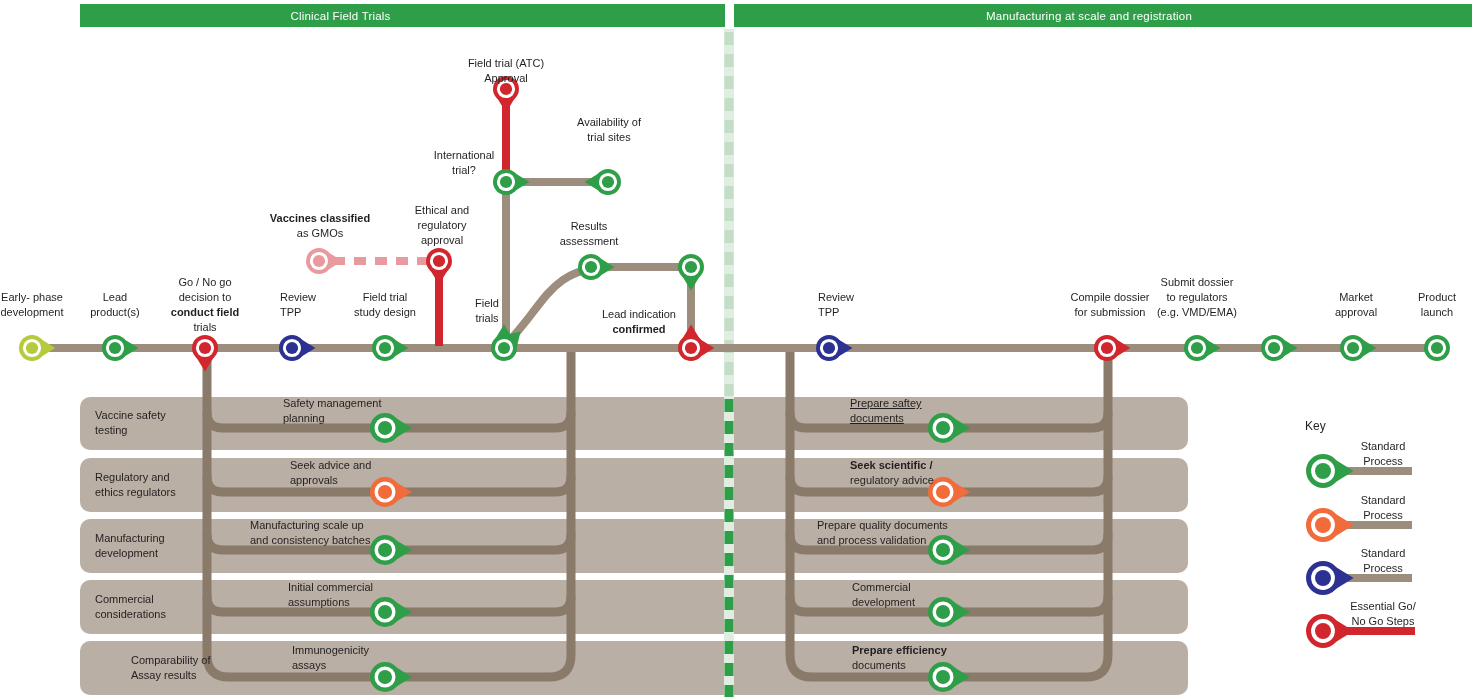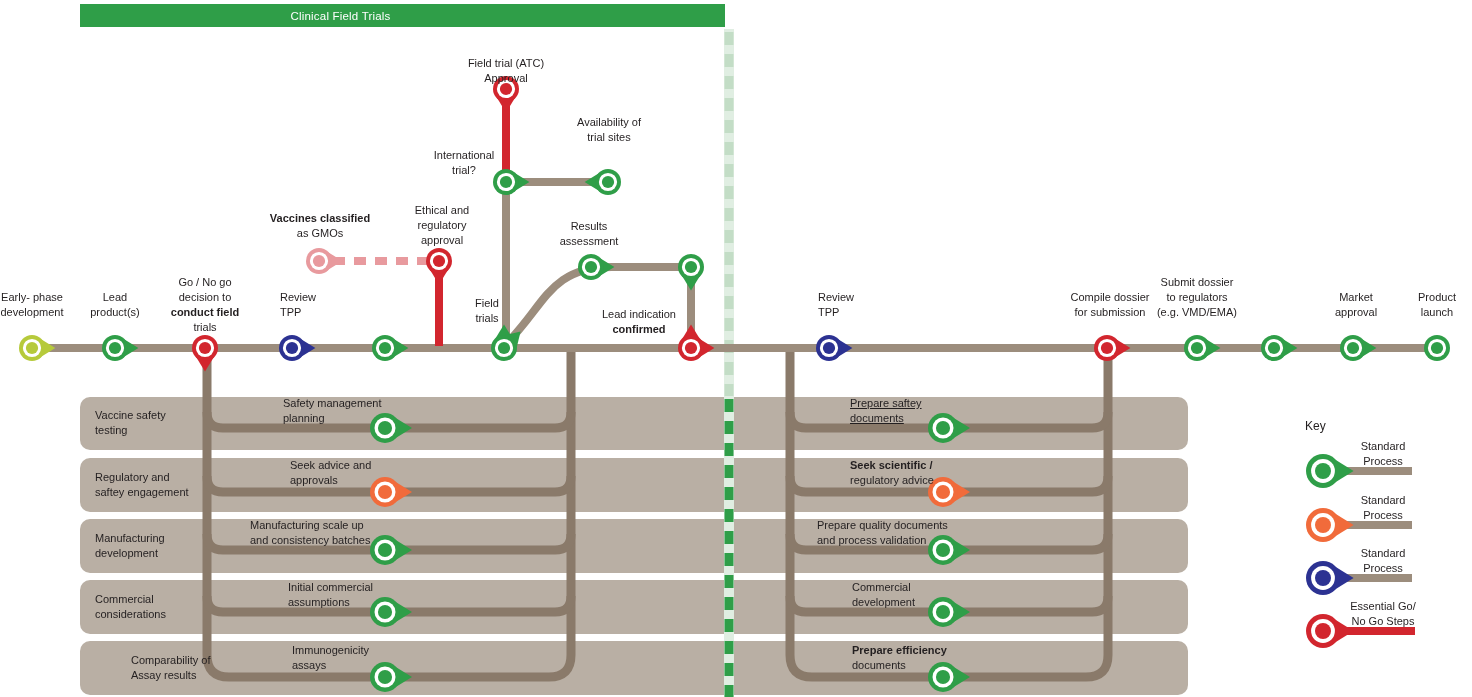--- a/index.html
+++ b/index.html
@@ -15,20 +15,23 @@
   .lane{z-index:1;}
   .label{z-index:4;}
   .hdr{z-index:2;}
 </style>
 </head>
 <body>
 
 <div id="stage">
   <div class="hdr" id="hdr-left" style="left: 80px; width: 645px; padding-right: 124px; box-sizing: border-box; background: rgb(47, 158, 72);">
     <span>Clinical Field Trials</span>
+  </div>
+  <div class="hdr" id="hdr-right" style="left: 734px; width: 738px; padding-right: 28px; box-sizing: border-box; background: rgb(47, 158, 72);">
+    <span>Manufacturing at scale and registration</span>
   </div>
   <div class="label" id="legend-title" style="left:1305px;top:419px;font-size:12px;">Key</div>
   <svg id="wires" width="1472" height="697" viewBox="0 0 1472 697">
       <rect x="724" y="29" width="10" height="668" fill="#E0EEE2"></rect>
       <path d="M 729 32 V 396" fill="none" stroke="#C3DDC6" stroke-width="9" stroke-dasharray="13 9"></path>
       <path d="M 729 399 V 697" fill="none" stroke="#2F9E48" stroke-width="9" stroke-dasharray="13 9"></path>
       <path d="M 20 348 H 1444" fill="none" stroke="#9C8D7D" stroke-width="8"></path>
       <path d="M 506 186 V 348" fill="none" stroke="#9C8D7D" stroke-width="8"></path>
       <path d="M 506 182 H 608" fill="none" stroke="#9C8D7D" stroke-width="8"></path>
       <path d="M 504 346 C 545 307 548 267 612 267 H 688" fill="none" stroke="#9C8D7D" stroke-width="8"></path>
@@ -257,21 +260,21 @@
       </g>
     </svg>
 <div class="lane" style="top: 397px; height: 53px; background: rgb(185, 175, 164);"></div>
     <div class="label" style="left: 95px; top: 408px;">
       <div>Vaccine safety</div>
       <div>testing</div>
     </div>
     <div class="lane" style="top: 458px; height: 54px; background: rgb(185, 175, 164);"></div>
     <div class="label" style="left: 95px; top: 470px;">
       <div>Regulatory and</div>
-      <div>saftey engagement</div>
+      <div>ethics regulators</div>
     </div>
     <div class="lane" style="top: 519px; height: 54px; background: rgb(185, 175, 164);"></div>
     <div class="label" style="left: 95px; top: 531px;">
       <div>Manufacturing</div>
       <div>development</div>
     </div>
     <div class="lane" style="top: 580px; height: 54px; background: rgb(185, 175, 164);"></div>
     <div class="label" style="left: 95px; top: 592px;">
       <div>Commercial</div>
       <div>considerations</div>
@@ -292,20 +295,24 @@
     <div class="label center" style="left: 95px; top: 275px;">
       <div>Go / No go</div>
       <div>decision to</div>
       <div class="b">conduct field</div>
       <div>trials</div>
     </div>
     <div class="label" style="left: 280px; top: 290px;">
       <div>Review</div>
       <div>TPP</div>
     </div>
+    <div class="label center" style="left: 275px; top: 290px;">
+      <div>Field trial</div>
+      <div>study design</div>
+    </div>
     <div class="label center" style="left: 377px; top: 296px;">
       <div>Field</div>
       <div>trials</div>
     </div>
     <div class="label center" style="left: 529px; top: 307px;">
       <div>Lead indication</div>
       <div class="b">confirmed</div>
     </div>
     <div class="label" style="left: 818px; top: 290px;">
       <div>Review</div>

